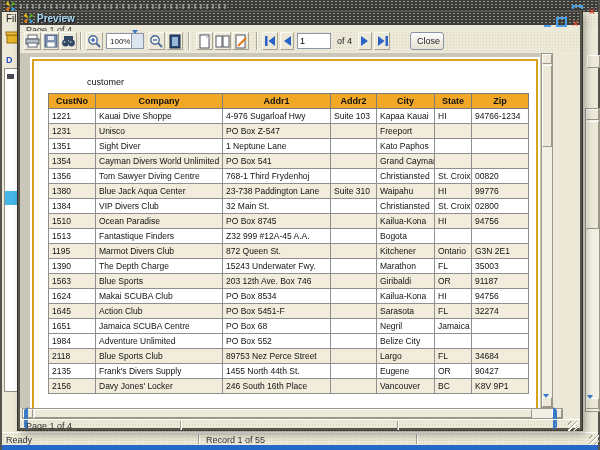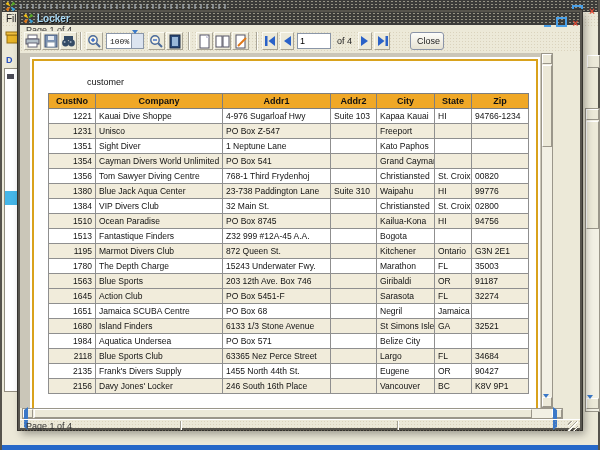--- a/index.html
+++ b/index.html
@@ -49,35 +49,35 @@
       border:2px solid #57554e;box-sizing:border-box;box-shadow:0 0 0 1px #35332e,3px 4px 8px rgba(0,0,0,.35);}
   .pv-titlebar{position:absolute;left:0;top:0;width:100%;height:13px;background-color:#3c3c3a;}
   .pv-title{position:absolute;left:17px;top:1px;font-size:10px;font-weight:bold;color:#a8d8f4;text-shadow:1px 1px 0 #111;}
   .pv-logo{position:absolute;left:3px;top:1px;}
   .pv-cliplabel{position:absolute;top:13px;left:6px;height:6px;overflow:hidden;font-size:9px;line-height:10px;color:#333;}
   .pv-toolbar{position:absolute;left:0;top:19px;width:100%;height:22px;}
   .tbtn{position:absolute;top:1px;width:17px;height:18px;background:#ece9d8;border:1px solid;border-color:#fbfaf2 #a8a494 #a8a494 #fbfaf2;box-sizing:border-box;text-align:center;}
   .tbtn svg{margin-top:1px;}
   .tsep{position:absolute;top:1px;width:0;height:18px;border-left:1px solid #aaa698;border-right:1px solid #fdfdf8;}
   .combo{position:absolute;top:2px;width:38px;height:16px;background:#fff;border:1px solid #8a96a8;box-sizing:border-box;font-size:8px;color:#222;}
-  .combo .cv{position:absolute;left:3px;top:3px;font-family:Liberation Mono, monospace;}
+  .combo .cv{position:absolute;left:3px;top:3px;}
   .combo-arrow{position:absolute;right:0;top:0;width:11px;height:14px;background:#dce4f0;border-left:1px solid #8a96a8;}
   .pagebox{position:absolute;top:2px;width:34px;height:16px;background:#fff;border:1px solid #8a96a8;box-sizing:border-box;font-size:9px;font-family:"Liberation Sans",sans-serif;padding:0 2px;}
   .oflabel{position:absolute;top:5px;font-size:9px;color:#222;}
   .closebtn{position:absolute;top:1px;width:34px;height:18px;font-size:9px;font-family:"Liberation Sans",sans-serif;color:#222;
      background:linear-gradient(#fdfdfa,#e6e2d2);border:1px solid #8a94a8;border-radius:3px;}
   .pv-content{position:absolute;left:0;top:41px;width:533px;height:355px;background:#cac6b8;overflow:hidden;}
   .page{position:absolute;left:10px;top:4px;width:510px;height:351px;background:#fff;overflow:hidden;}
   .gold-frame{position:absolute;left:2px;top:2px;width:502px;height:600px;border:2px solid #d9a21c;}
   .ds-label{position:absolute;left:57px;top:20px;font-size:9px;color:#111;}
   table.report{position:absolute;left:18px;top:36px;width:480px;table-layout:fixed;border-collapse:collapse;}
   table.report th{height:14px;background:#f0a826;border:1px solid #7e7e7e;font-size:9px;font-weight:bold;color:#111;padding:0 2px;overflow:hidden;white-space:nowrap;}
   table.report td{height:14px;border:1px solid #8f8f8f;font-size:8.5px;color:#111;padding:0 3px;line-height:14px;white-space:nowrap;overflow:hidden;background:#fff;}
   table.report tr.alt td{background:#f1ecdb;}
-  table.report td.num{text-align:right;}
+  table.report td.num{}
   col.c0{width:47px}col.c1{width:127px}col.c2{width:108px}col.c3{width:46px}col.c4{width:58px}col.c5{width:37px}col.c6{width:57px}
   .pv-vscroll{position:absolute;left:521px;top:0;width:12px;height:355px;background:#f2f0e4;border:1px solid #9a968a;box-sizing:border-box;}
   .pv-hscroll{position:absolute;left:2px;top:396px;width:541px;height:11px;background:#f2f0e4;border:1px solid #9a968a;box-sizing:border-box;}
   .h-btn{position:absolute;top:0;width:10px;height:9px;background:#ece9d8;border:1px solid;border-color:#fff #9a968a #9a968a #fff;box-sizing:border-box;}
   .h-thumb{position:absolute;left:11px;top:0;width:498px;height:9px;background:#ece9d8;border:1px solid;border-color:#fff #9a968a #9a968a #fff;box-sizing:border-box;}
   .pv-status{position:absolute;left:0;top:407px;width:100%;height:11px;border-top:1px solid #fff;font-size:9px;color:#333;}
   .pv-status .stext{position:absolute;left:6px;top:1px;}
   .pvwb{position:absolute;top:1px;width:13px;height:11px;text-align:center;}
 </style>
 </head>
@@ -113,32 +113,39 @@
     <div class="app-listbox">
       <span class="lb-icon"></span>
       <div class="lb-sel"></div>
     </div>
     <div class="app-minibtn"></div>
     <div class="app-vscroll">
       <div class="scroll-btn" style="top:0"><span class="tri-up"></span></div>
       <div class="scroll-thumb" style="top:12px;height:108px"></div>
       <div class="scroll-btn" style="top:289px"><span class="tri-down"></span></div>
     </div>
+    <div class="app-statusbar bdither">
+      <span class="stext" style="left:4px">Ready</span>
+      <span class="sdiv" style="left:196px"></span>
+      <span class="stext" style="left:204px">Record 1 of 55</span>
+      <span class="sdiv" style="left:414px"></span>
+      <span class="grip" style="left:587px;top:2px"></span>
+    </div>
     <div class="app-bottom"></div>
   </div>
 
   <div class="pv">
     <div class="pv-titlebar dither">
       <svg class="pv-logo" width="11" height="11">
         <path d="M5.5 5.5 L0.5 3 L3 0.5 Z" fill="#f0c018"></path>
         <path d="M5.5 5.5 L8 0.5 L10.5 3 Z" fill="#58a828"></path>
         <path d="M5.5 5.5 L10.5 8 L8 10.5 Z" fill="#38a0d8"></path>
         <path d="M5.5 5.5 L3 10.5 L0.5 8 Z" fill="#e07818"></path>
       </svg>
-      <span class="pv-title">Locker</span>
+      <span class="pv-title">Preview</span>
       <div class="pvwb" style="left:521px"><span class="glyph-min" style="margin-top:7px"></span></div>
       <div class="pvwb" style="left:535px"><span class="glyph-max" style="margin-top:2px"></span></div>
       <div class="pvwb" style="left:549px"><span class="glyph-x">×</span></div>
     </div>
 
     <div class="pv-cliplabel">Page 1 of 4</div>
 
     <div class="pv-toolbar bdither">
       <div class="tbtn" style="left:4px">
         <svg width="15" height="14">
@@ -346,77 +353,77 @@
               <tr class="alt">
                 <td class="num">1195</td>
                 <td>Marmot Divers Club</td>
                 <td>872 Queen St.</td>
                 <td></td>
                 <td>Kitchener</td>
                 <td>Ontario</td>
                 <td>G3N 2E1</td>
               </tr>
               <tr>
-                <td class="num">1780</td>
+                <td class="num">1390</td>
                 <td>The Depth Charge</td>
                 <td>15243 Underwater Fwy.</td>
                 <td></td>
                 <td>Marathon</td>
                 <td>FL</td>
                 <td>35003</td>
               </tr>
               <tr class="alt">
                 <td class="num">1563</td>
                 <td>Blue Sports</td>
                 <td>203 12th Ave. Box 746</td>
                 <td></td>
                 <td>Giribaldi</td>
                 <td>OR</td>
                 <td>91187</td>
               </tr>
+              <tr>
+                <td class="num">1624</td>
+                <td>Makai SCUBA Club</td>
+                <td>PO Box 8534</td>
+                <td></td>
+                <td>Kailua-Kona</td>
+                <td>HI</td>
+                <td>94756</td>
+              </tr>
               <tr class="alt">
                 <td class="num">1645</td>
                 <td>Action Club</td>
                 <td>PO Box 5451-F</td>
                 <td></td>
                 <td>Sarasota</td>
                 <td>FL</td>
                 <td>32274</td>
               </tr>
               <tr>
                 <td class="num">1651</td>
                 <td>Jamaica SCUBA Centre</td>
                 <td>PO Box 68</td>
                 <td></td>
                 <td>Negril</td>
                 <td>Jamaica</td>
                 <td></td>
               </tr>
-              <tr class="alt">
-                <td class="num">1680</td>
-                <td>Island Finders</td>
-                <td>6133 1/3 Stone Avenue</td>
-                <td></td>
-                <td>St Simons Isle</td>
-                <td>GA</td>
-                <td>32521</td>
-              </tr>
               <tr>
                 <td class="num">1984</td>
-                <td>Aquatica Undersea</td>
-                <td>PO Box 571</td>
+                <td>Adventure Unlimited</td>
+                <td>PO Box 552</td>
                 <td></td>
                 <td>Belize City</td>
                 <td></td>
                 <td></td>
               </tr>
               <tr class="alt">
                 <td class="num">2118</td>
                 <td>Blue Sports Club</td>
-                <td>63365 Nez Perce Street</td>
+                <td>89753 Nez Perce Street</td>
                 <td></td>
                 <td>Largo</td>
                 <td>FL</td>
                 <td>34684</td>
               </tr>
               <tr>
                 <td class="num">2135</td>
                 <td>Frank's Divers Supply</td>
                 <td>1455 North 44th St.</td>
                 <td></td>

